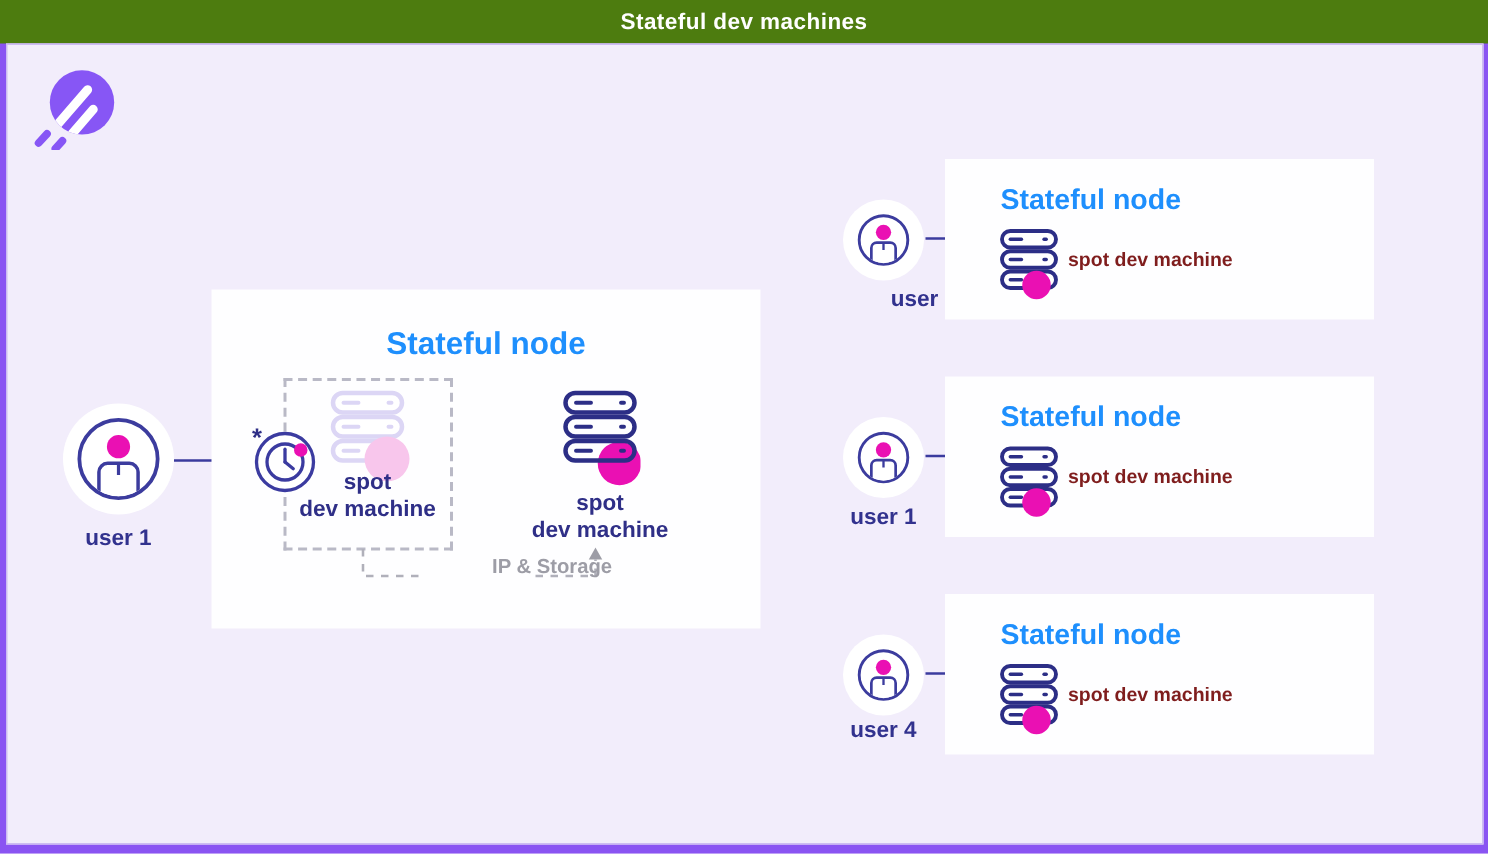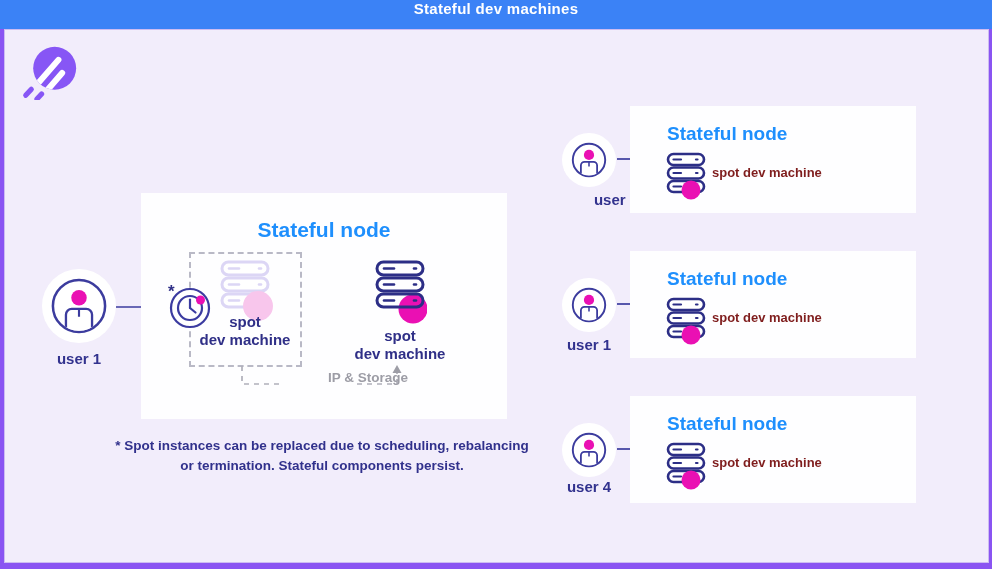--- a/index.html
+++ b/index.html
@@ -7,21 +7,21 @@
   body {
     font-family:"Liberation Sans","DejaVu Sans",sans-serif;
     background:#8a54f2;
     position:relative;
     overflow:hidden;
   }
   .stage { position:absolute; left:0; top:0; width:992px; height:569px; }
 
   .topbar {
     position:absolute; left:0; top:0; width:992px; height:29px;
-    background:#3b82f6; display:flex; align-items:flex-start; justify-content:center;
+    background:#4d7c0f; display:flex; align-items:center; justify-content:center;
   }
   .topbar span { color:#ffffff; font-size:15px; font-weight:700; letter-spacing:.3px; }
 
   .content {
     position:absolute; left:4px; top:29px; width:985px; height:534px;
     background:#f2edfb; border:1px solid #cdbcf2;
   }
 
   
   .brand { position:absolute; left:20px; top:44px; display:flex; align-items:center; }
@@ -164,24 +164,20 @@
 
   <span class="asterisk" style="left:168px;top:282px;">*</span>
   <svg class="abs" style="left:164px;top:281px;" width="56" height="56" viewBox="0 0 56 56">
     <circle cx="26" cy="27" r="19" fill="#ffffff" stroke="#3b3ba0" stroke-width="2.2"></circle>
     <circle cx="26" cy="27" r="12" fill="#ffffff" stroke="#3b3ba0" stroke-width="2.2"></circle>
     <line x1="26" y1="27" x2="26" y2="18.5" stroke="#3b3ba0" stroke-width="2.2" stroke-linecap="round"></line>
     <line x1="26" y1="27" x2="31.5" y2="31.5" stroke="#3b3ba0" stroke-width="2.2" stroke-linecap="round"></line>
     <circle cx="36.5" cy="19" r="4.5" fill="#ea10b3"></circle>
   </svg>
 
-  <div class="footnote">
-    <span>* Spot instances can be replaced due to scheduling, rebalancing</span>
-    <span>or termination. Stateful components persist.</span>
-  </div>
 
   <div class="halo" style="left:562px;top:133px;width:54px;height:54px;"></div>
   <svg class="abs" style="left:571px;top:142px;" width="36" height="36" viewBox="0 0 60 60">
     <defs>
         <clipPath id="av2">
           <circle cx="30" cy="30" r="25.7"></circle>
         </clipPath>
       </defs>
     <circle cx="30" cy="30" r="27" fill="#ffffff" stroke="#3c3c9e" stroke-width="3.2"></circle>
     <circle cx="30" cy="21.5" r="8.5" fill="#ea10b3"></circle>

